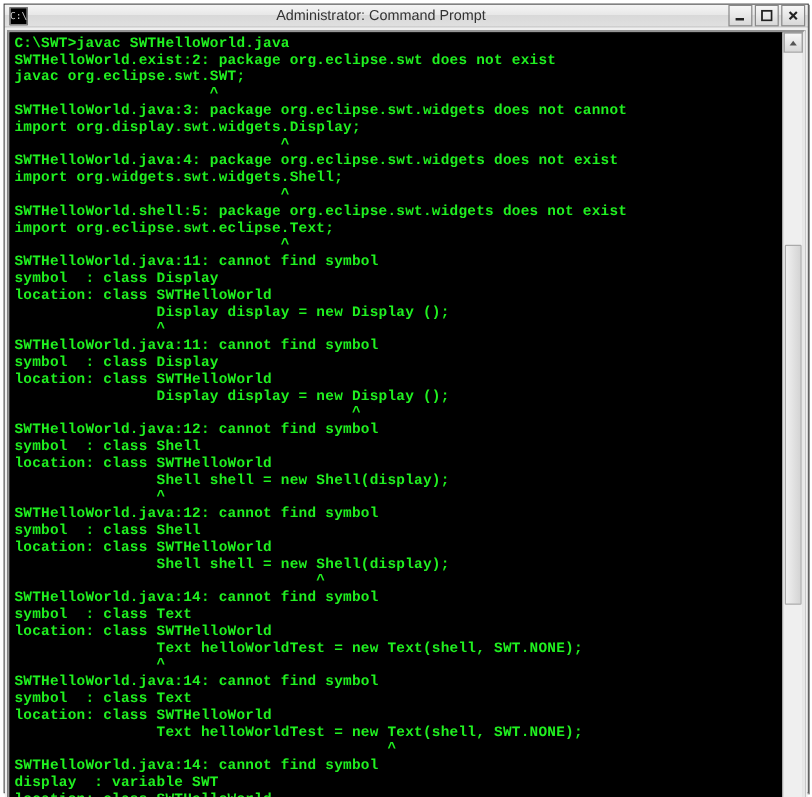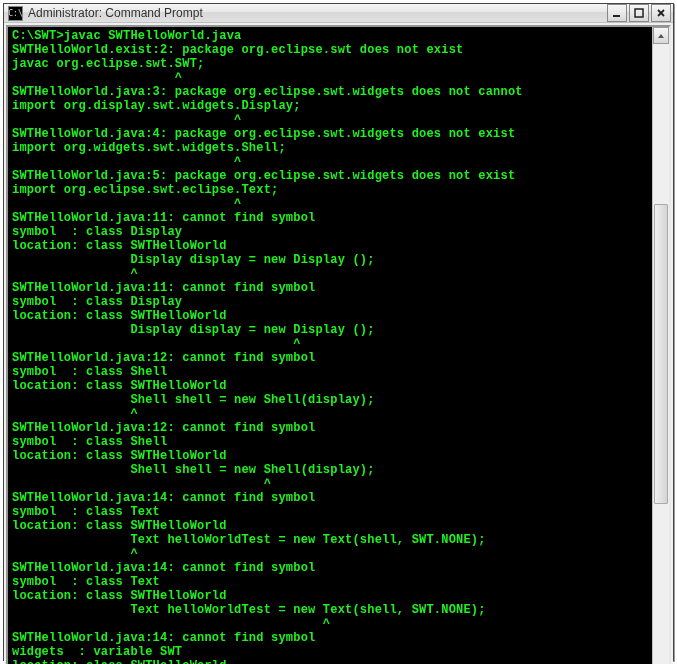--- a/index.html
+++ b/index.html
@@ -37,21 +37,21 @@
     background: #000;
     position: relative;
     display: flex;
     align-items: center;
     justify-content: center;
     font-size: 8px;
     color: #ccc;
     font-family: monospace;
     border: 1px solid #888;
   }
-  .title-text { flex: 1; white-space: nowrap; overflow: hidden; }
+  .title-text { flex: 1; white-space: nowrap; overflow: hidden; text-align: center; }
   .win-controls { display: flex; gap: 2px; }
   .win-btn {
     width: 20px; height: 18px;
     background: linear-gradient(#f7f7f7,#d8d8d8);
     border: 1px solid #888;
     display: flex; align-items: center; justify-content: center;
     font-size: 10px;
     color: #222;
     cursor: default;
     font-family: Arial, sans-serif;
@@ -141,21 +141,21 @@
       <div class="console"><span>C:\SWT&gt;javac SWTHelloWorld.java</span>
 <span>SWTHelloWorld.exist:2: package org.eclipse.swt does not exist</span>
 <span>javac org.eclipse.swt.SWT;</span>
 <span>                      ^</span>
 <span>SWTHelloWorld.java:3: package org.eclipse.swt.widgets does not cannot</span>
 <span>import org.display.swt.widgets.Display;</span>
 <span>                              ^</span>
 <span>SWTHelloWorld.java:4: package org.eclipse.swt.widgets does not exist</span>
 <span>import org.widgets.swt.widgets.Shell;</span>
 <span>                              ^</span>
-<span>SWTHelloWorld.java:5: package org.eclipse.swt.widgets does not exist</span>
+<span>SWTHelloWorld.shell:5: package org.eclipse.swt.widgets does not exist</span>
 <span>import org.eclipse.swt.eclipse.Text;</span>
 <span>                              ^</span>
 <span>SWTHelloWorld.java:11: cannot find symbol</span>
 <span>symbol  : class Display</span>
 <span>location: class SWTHelloWorld</span>
 <span>                Display display = new Display ();</span>
 <span>                ^</span>
 <span>SWTHelloWorld.java:11: cannot find symbol</span>
 <span>symbol  : class Display</span>
 <span>location: class SWTHelloWorld</span>
@@ -175,21 +175,21 @@
 <span>symbol  : class Text</span>
 <span>location: class SWTHelloWorld</span>
 <span>                Text helloWorldTest = new Text(shell, SWT.NONE);</span>
 <span>                ^</span>
 <span>SWTHelloWorld.java:14: cannot find symbol</span>
 <span>symbol  : class Text</span>
 <span>location: class SWTHelloWorld</span>
 <span>                Text helloWorldTest = new Text(shell, SWT.NONE);</span>
 <span>                                          ^</span>
 <span>SWTHelloWorld.java:14: cannot find symbol</span>
-<span>widgets  : variable SWT</span>
+<span>display  : variable SWT</span>
 <span>location: class SWTHelloWorld</span>
 
 
 
 
 </div>
       <div class="scrollbar">
         <div class="sb-btn">
           <svg width="8" height="8">
               <polygon points="4,2 7,6 1,6" fill="#555"></polygon>

